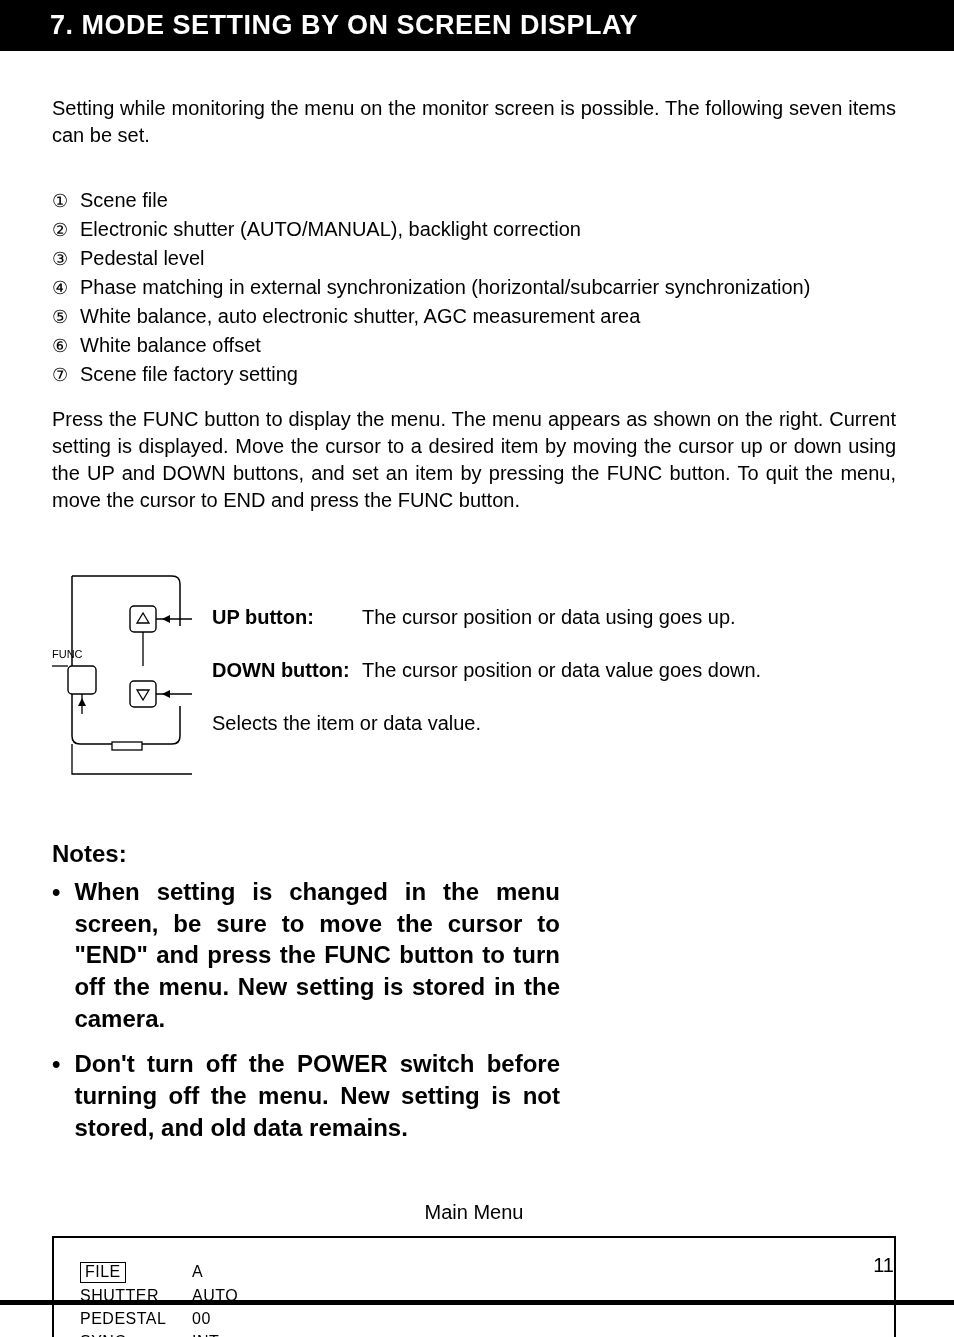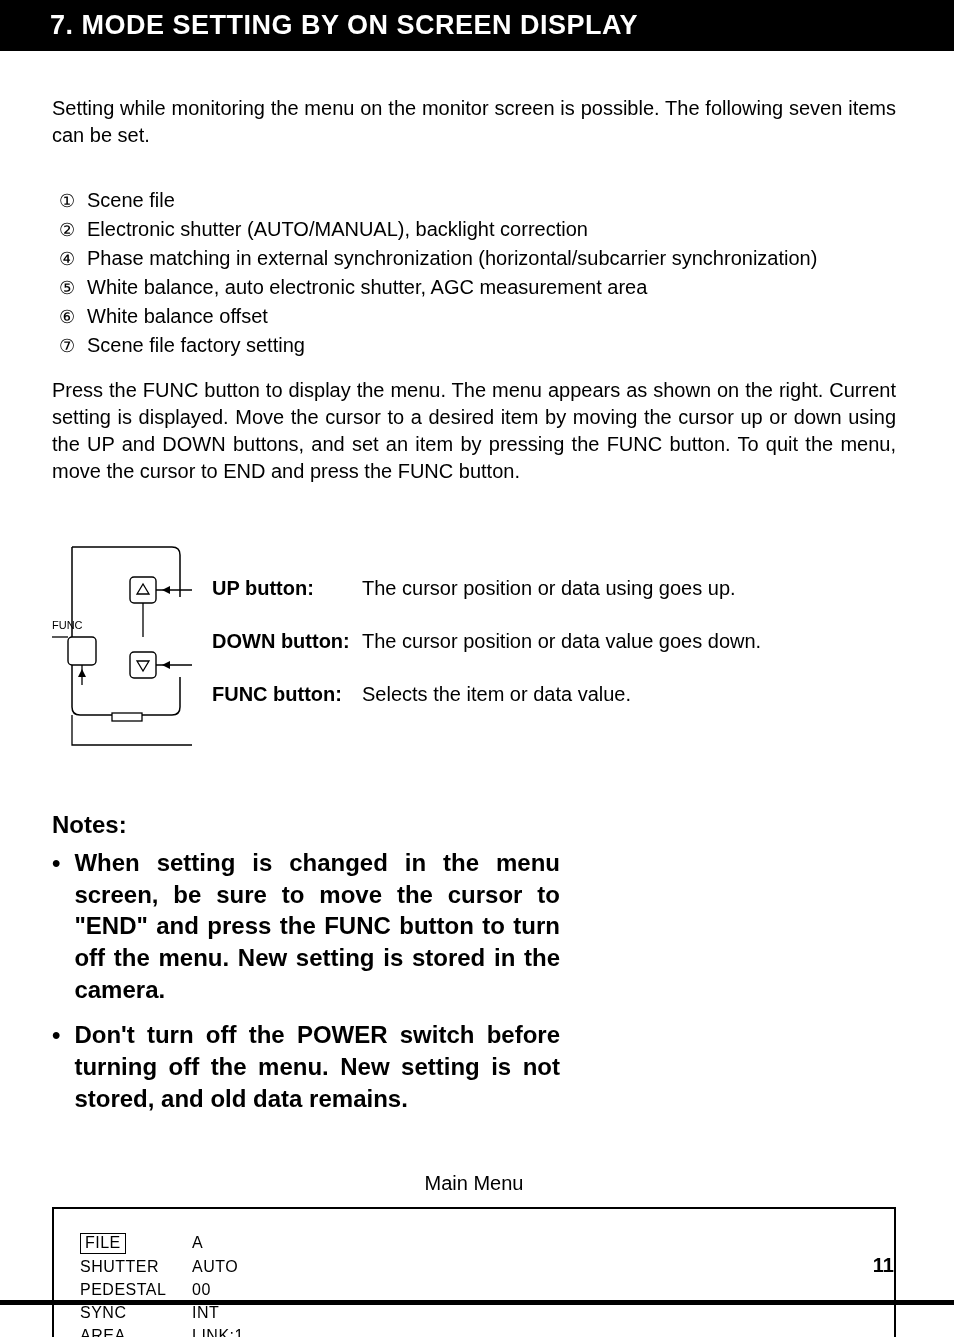--- a/index.html
+++ b/index.html
@@ -25,21 +25,20 @@
   }
   .intro {
     margin-top: 44px;
     font-size: 20px;
     line-height: 1.35;
     text-align: justify;
   }
   .numlist {
     margin-top: 40px;
     font-size: 20px;
-    margin-left: 7px;
   }
   .numlist .row {
     margin-bottom: 6px;
   }
   .circled {
     display: inline-block;
     width: 22px;
     margin-right: 6px;
     font-size: 18px;
   }
@@ -108,21 +107,21 @@
     font-weight: 700;
     margin-bottom: 14px;
     text-align: justify;
     line-height: 1.32;
   }
   .note-bullet { flex: 0 0 auto; }
   .pagefoot {
     position: absolute;
     right: 60px;
     bottom: 60px;
-    font-weight: 700;
+    font-weight: 400;
     font-size: 20px;
   }
   .bottomrule {
     position: absolute;
     left: 0; right: 0; bottom: 32px;
     height: 5px; background:#000;
   }
 </style>
 </head>
 <body>
@@ -131,20 +130,21 @@
   <span>7. MODE SETTING BY ON SCREEN DISPLAY</span>
 </div>
 
 <div class="content">
 
   <p class="intro">Setting while monitoring the menu on the monitor screen is possible. The following seven items can be set.</p>
 
   <div class="numlist">
     <div class="row"><span class="circled">①</span><span>Scene file</span></div>
     <div class="row"><span class="circled">②</span><span>Electronic shutter (AUTO/MANUAL), backlight correction</span></div>
+    <div class="row"><span class="circled">③</span><span>Pedestal level</span></div>
     <div class="row"><span class="circled">④</span><span>Phase matching in external synchronization (horizontal/subcarrier synchronization)</span></div>
     <div class="row"><span class="circled">⑤</span><span>White balance, auto electronic shutter, AGC measurement area</span></div>
     <div class="row"><span class="circled">⑥</span><span>White balance offset</span></div>
     <div class="row"><span class="circled">⑦</span><span>Scene file factory setting</span></div>
   </div>
 
   <div class="columns">
     <div class="leftcol">
       <p class="para">Press the FUNC button to display the menu. The menu appears as shown on the right. Current set­ting is displayed. Move the cursor to a desired item by moving the cursor up or down using the UP and DOWN buttons, and set an item by pressing the FUNC button. To quit the menu, move the cursor to END and press the FUNC button.</p>
 
@@ -184,21 +184,20 @@
           <div class="diagram-text">
             <div class="btn-row" style="margin-top:40px;">
               <span class="btn-label">UP button:</span>
               <span class="btn-desc">The cursor position or data using goes up.</span>
             </div>
             <div class="btn-row">
               <span class="btn-label">DOWN button:</span>
               <span class="btn-desc">The cursor position or data value goes down.</span>
             </div>
             <div class="btn-row" style="margin-top:18px;">
-              <span class="btn-label">FUNC button:</span>
               <span class="btn-desc">Selects the item or data value.</span>
             </div>
           </div>
         </div>
       </div>
 
       <div class="notes">
         <div class="notes-h">Notes:</div>
         <div class="note-item">
           <span class="note-bullet">•</span>

